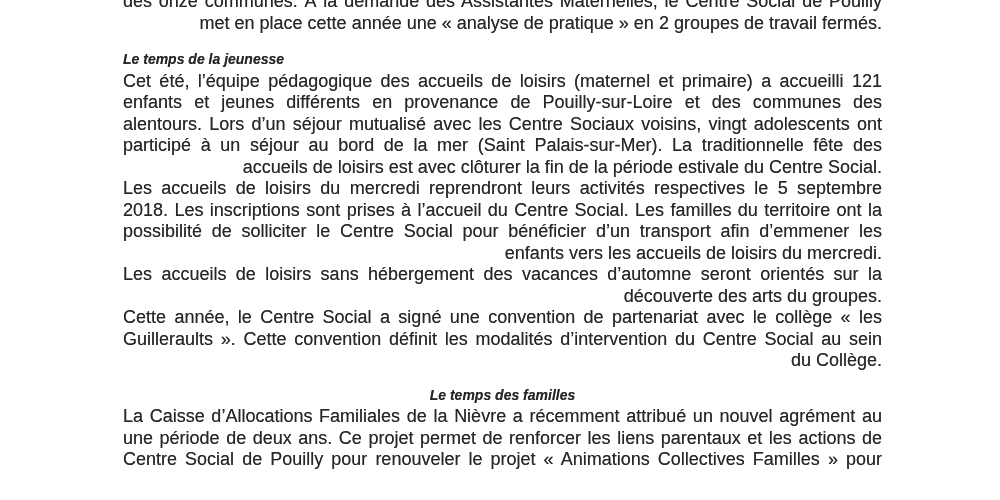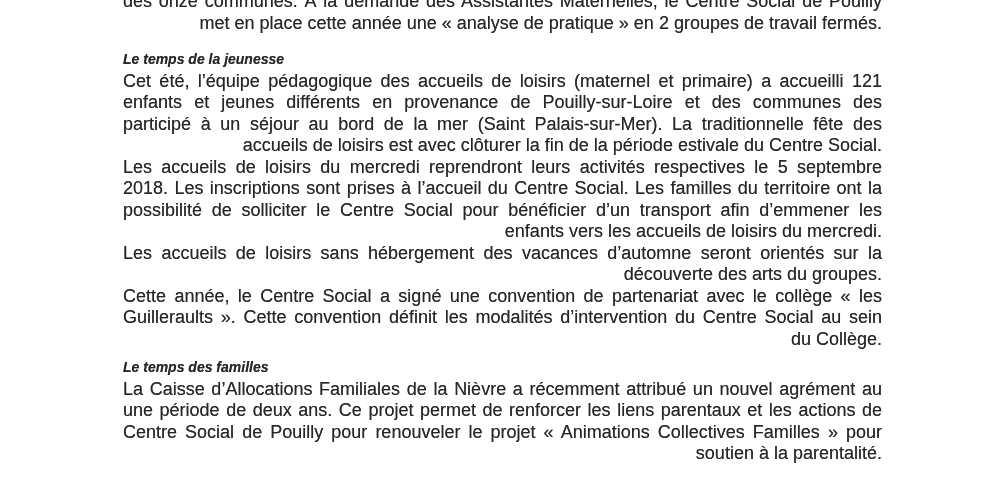--- a/index.html
+++ b/index.html
@@ -33,39 +33,40 @@
     text-align: justify;
     text-align-last: justify;
   }
   .heading {
     font-size: 14px;
     line-height: 21.5px;
     font-weight: bold;
     font-style: italic;
     margin: 15px 0 0 0;
   }
-  .sec-familles .heading { margin-top: 7px; }
+  .sec-familles .heading { margin-top: 13px; text-align: center; }
 </style>
 </head>
 <body>
 
 <div class="page">
   <div class="textblock">
 
     <p class="para">
       <span class="line j">des onze communes. À la demande des Assistantes Maternelles, le Centre Social de Pouilly</span>
       <span class="line">met en place cette année une « analyse de pratique » en 2 groupes de travail fermés.</span>
     </p>
 
     <section class="sec sec-jeunesse">
       <h2 class="heading">Le temps de la jeunesse</h2>
 
       <p class="para">
         <span class="line j">Cet été, l’équipe pédagogique des accueils de loisirs (maternel et primaire) a accueilli 121</span>
         <span class="line j">enfants et jeunes différents en provenance de Pouilly-sur-Loire et des communes des</span>
+        <span class="line j">alentours. Lors d’un séjour mutualisé avec les Centre Sociaux voisins, vingt adolescents ont</span>
         <span class="line j">participé à un séjour au bord de la mer (Saint Palais-sur-Mer). La traditionnelle fête des</span>
         <span class="line">accueils de loisirs est avec clôturer la fin de la période estivale du Centre Social.</span>
       </p>
 
       <p class="para">
         <span class="line j">Les accueils de loisirs du mercredi reprendront leurs activités respectives le 5 septembre</span>
         <span class="line j">2018. Les inscriptions sont prises à l’accueil du Centre Social. Les familles du territoire ont la</span>
         <span class="line j">possibilité de solliciter le Centre Social pour bénéficier d’un transport afin d’emmener les</span>
         <span class="line">enfants vers les accueils de loisirs du mercredi.</span>
       </p>
@@ -82,18 +83,17 @@
       </p>
     </section>
 
     <section class="sec sec-familles">
       <h2 class="heading">Le temps des familles</h2>
 
       <p class="para">
         <span class="line j">La Caisse d’Allocations Familiales de la Nièvre a récemment attribué un nouvel agrément au</span>
         <span class="line j">une période de deux ans. Ce projet permet de renforcer les liens parentaux et les actions de</span>
         <span class="line j">Centre Social de Pouilly pour renouveler le projet « Animations Collectives Familles » pour</span>
-        <span class="line">soutien à la parentalité.</span>
       </p>
     </section>
 
   </div>
 </div>
 
 </body></html>

